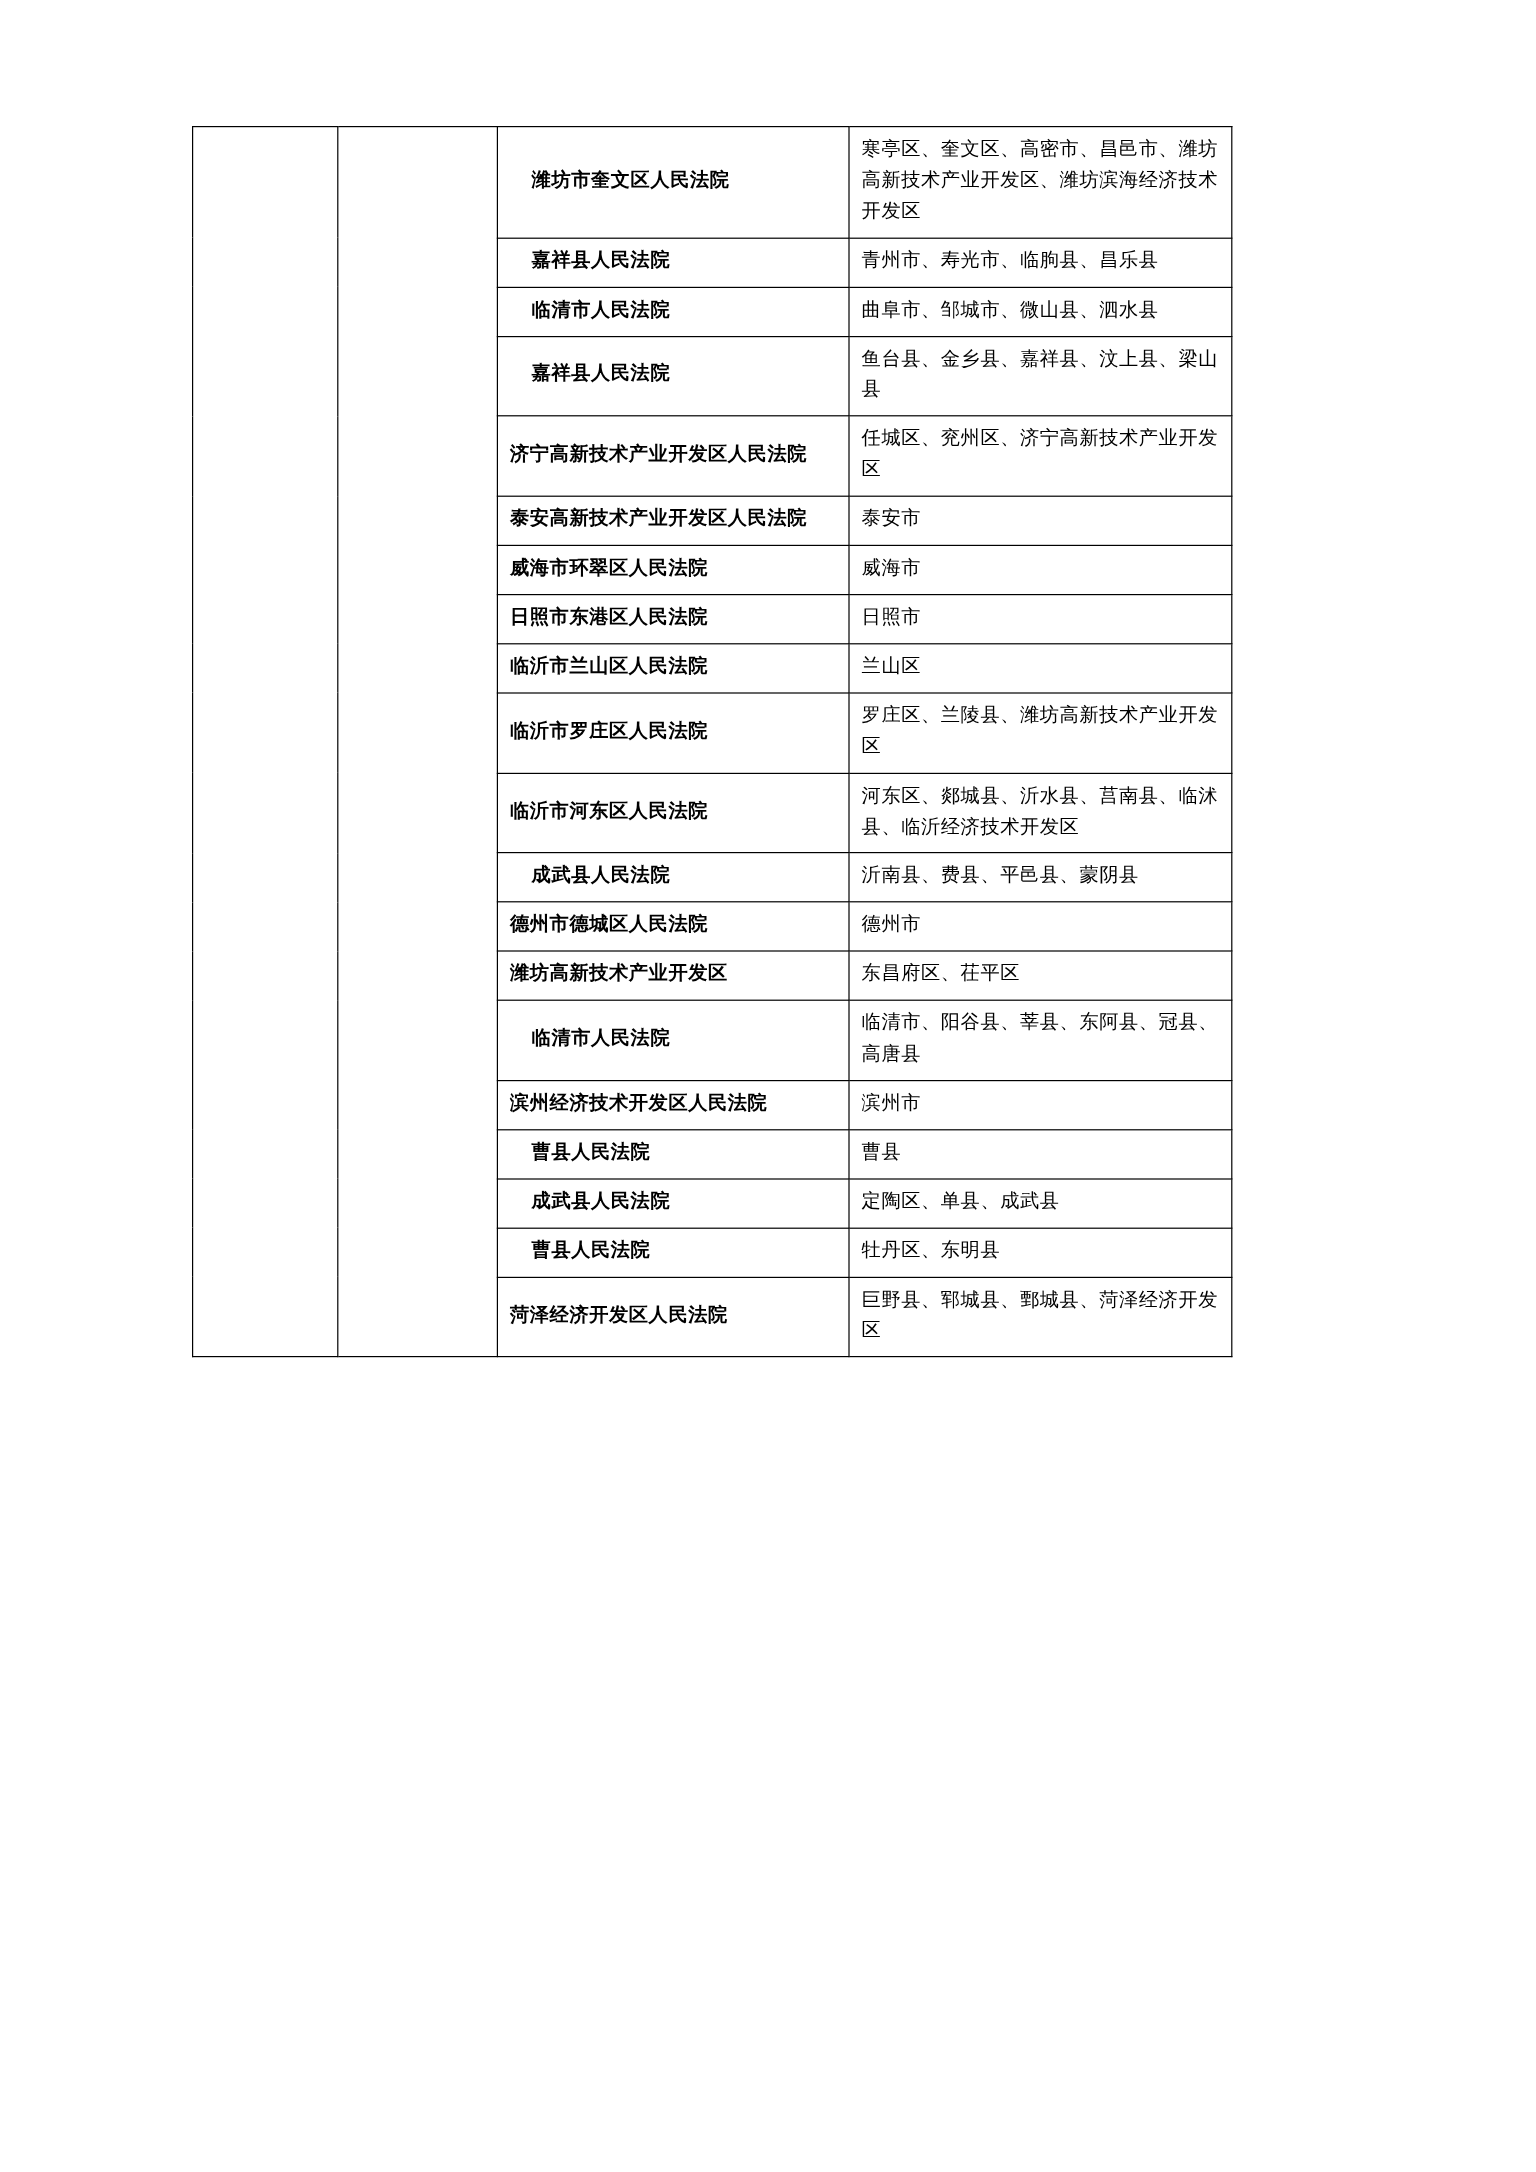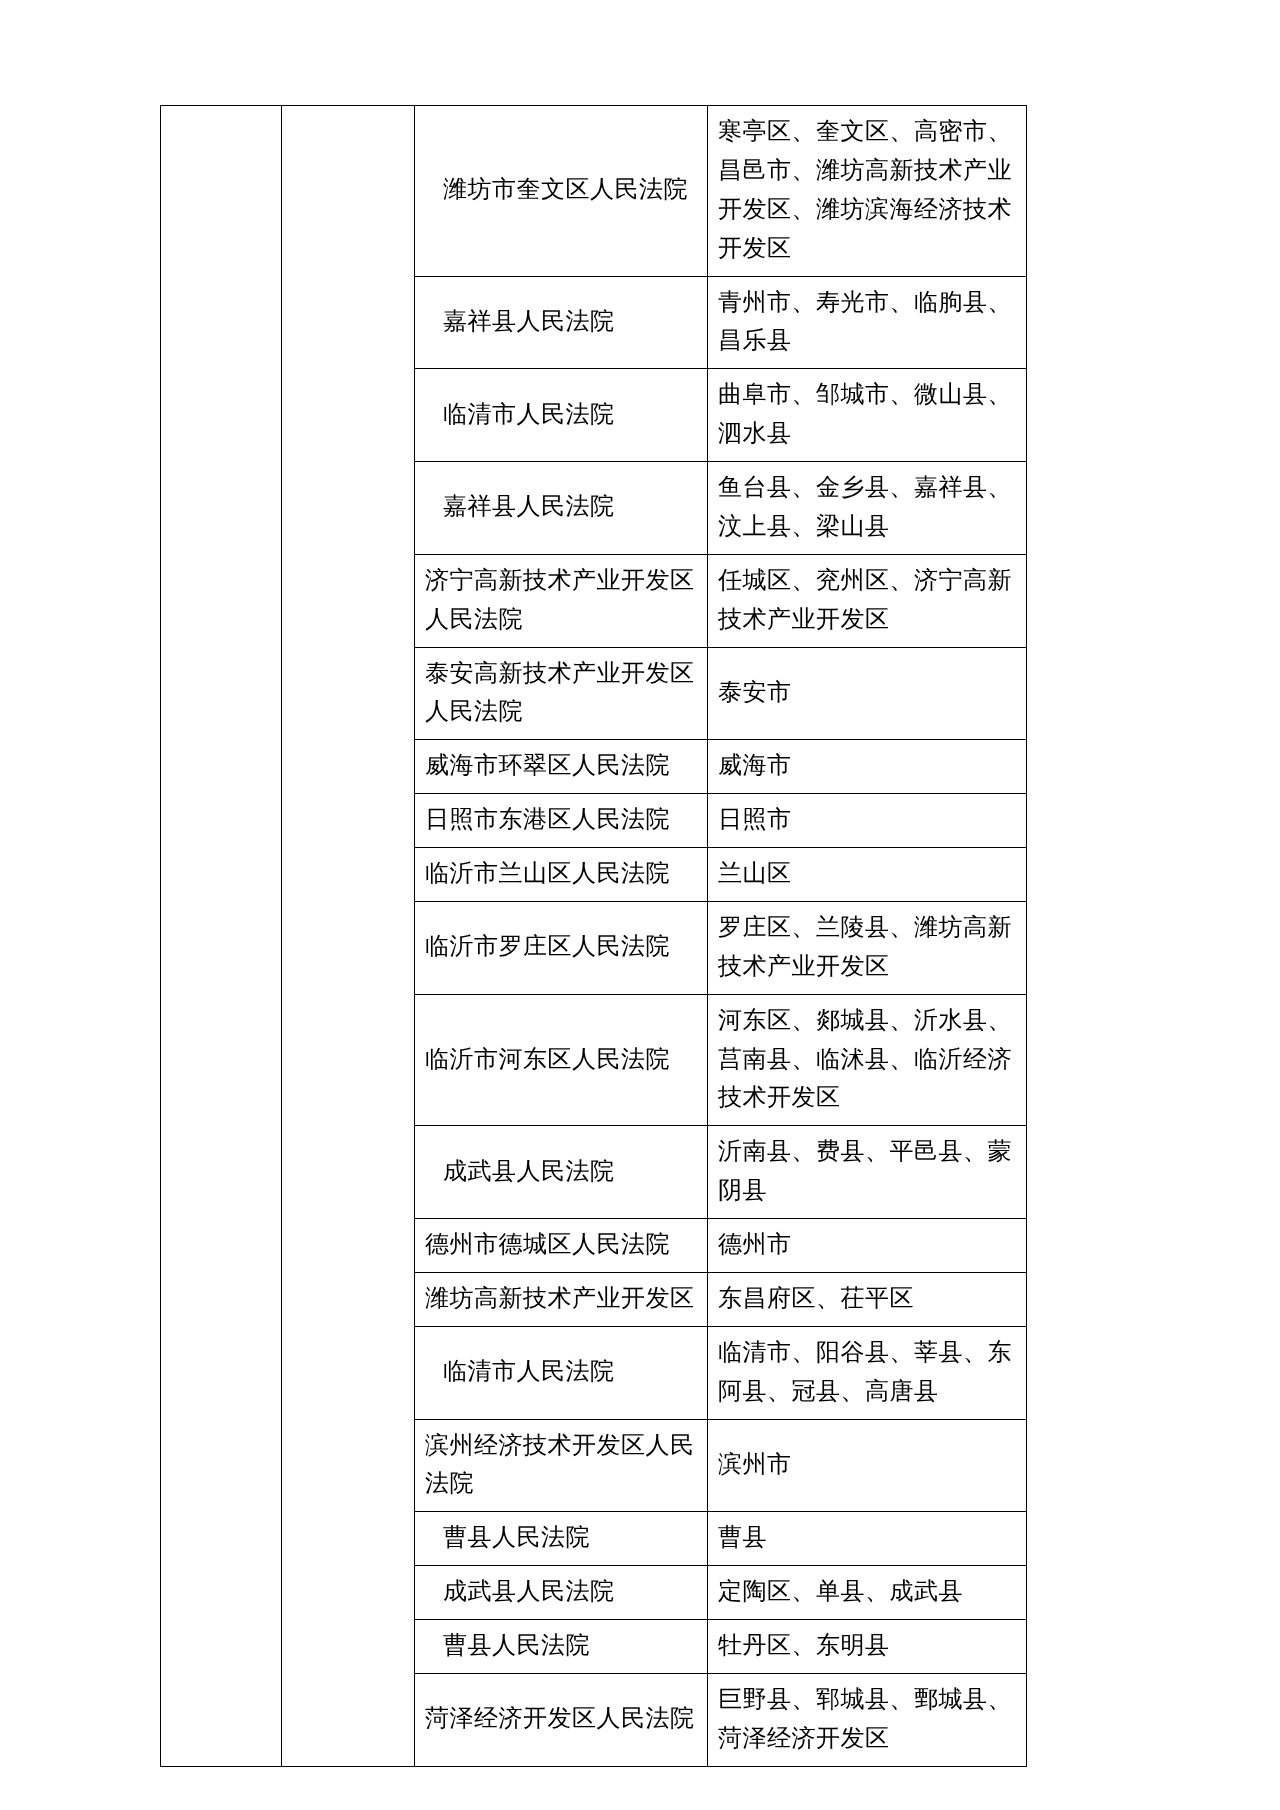--- a/index.html
+++ b/index.html
@@ -27,27 +27,27 @@
   }
   table.doc-table {
     border-collapse: collapse;
     width: 782px;
     table-layout: fixed;
   }
   table.doc-table td {
     border: 1px solid #000000;
     vertical-align: middle;
     padding: 6px 10px 8px 10px;
-    font-size: 24px;
+    font-size: 16px;
     line-height: 1.62;
     letter-spacing: 0.5px;
   }
   td.col-a { width: 100px; padding: 0; }
   td.col-b { width: 112px; padding: 0; }
-  td.col-c { width: 272px; }
+  td.col-c { width: 272px; font-weight: bold; }
   td.col-d { width: 298px; }
 
   .cell-court {
     display: block;
   }
   .cell-court.indent {
     padding-left: 18px;
   }
   .cell-region {
     display: block;

